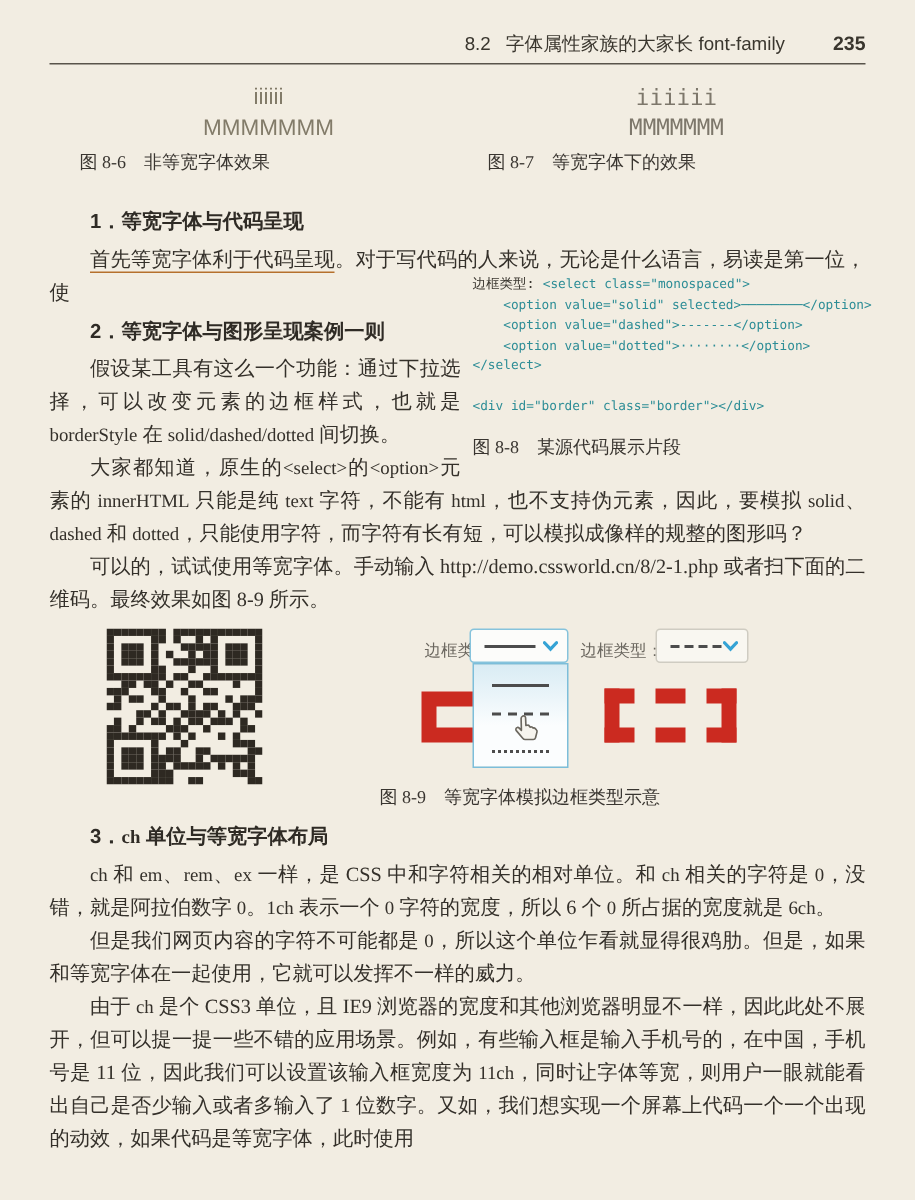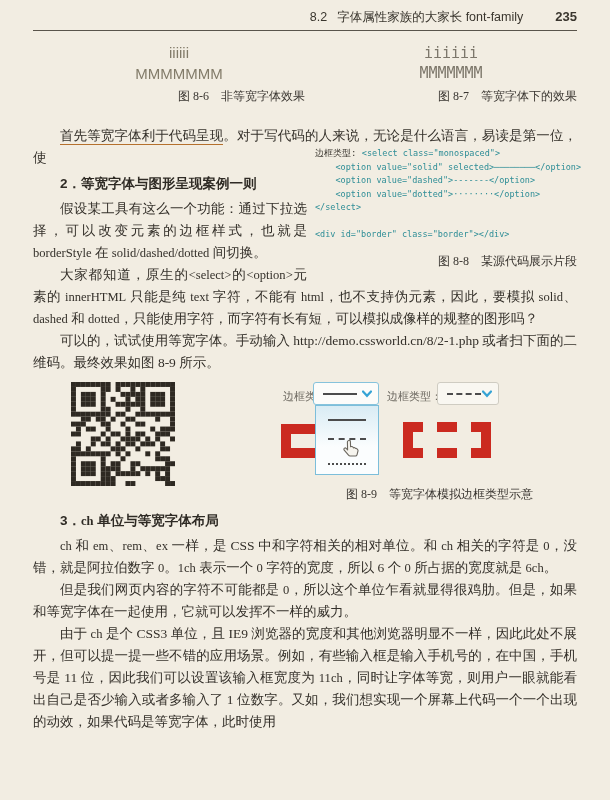--- a/index.html
+++ b/index.html
@@ -1,35 +1,35 @@
 <!DOCTYPE html>
 <html><head>
 <meta charset="utf-8">
 <style>
   html,body{margin:0;padding:0;}
   body{width:610px;height:800px;background:#f2ede2;overflow:hidden;
        font-family:"Liberation Serif","DejaVu Serif",serif;color:#34302a;}
-  .page{width:610px;height:636px;box-sizing:border-box;padding:0 33px;}
+  .page{width:610px;height:636px;box-sizing:border-box;padding:12px 33px;}
 
   
   .runhead{display:flex;align-items:baseline;padding-top:9px;padding-bottom:4px;
            border-bottom:1px solid #59544b;font-family:"Liberation Sans","DejaVu Sans",sans-serif;
            font-size:12.5px;color:#3a362e;}
   .runhead .grp{margin-left:auto;display:flex;align-items:baseline;gap:10px;}
   .runhead .pageno{font-weight:bold;font-size:13px;margin-left:22px;}
 
   
   .figrow{display:flex;margin-top:14px;margin-bottom:20px;padding-left:20px;}
   .figcol{width:262px;text-align:center;}
   .fg-sans{font-family:"Liberation Sans","DejaVu Sans",sans-serif;color:#827b69;}
   .fg-mono{font-family:"DejaVu Sans Mono",monospace;color:#7d776b;}
   .fg-l1{font-size:15px;line-height:16px;}
   .fg-l2{font-size:15px;line-height:19px;margin-top:3px;}
   .figrow .figcap{margin-top:5px;}
-  .figcap{font-size:12px;color:#393530;text-align:right;}
+  .figcap{font-size:12px;color:#393530;text-align:left;}
 
   
   .para{font-size:13.5px;line-height:22px;text-indent:2em;text-align:justify;}
   .hd{font-size:13.5px;line-height:22px;text-indent:2em;font-weight:bold;
       font-family:"Liberation Sans","DejaVu Sans",sans-serif;color:#2f2b25;
       margin:4px 0 3px 0;}
   .seg-code{font-family:Liberation Serif, serif;font-size:0.93em;}
   .seg-em{border-bottom:1px solid #b5702c;padding-bottom:1px;}
 
   
@@ -84,20 +84,21 @@
       <figcaption class="figcap">图 8-6　非等宽字体效果</figcaption>
     </figure>
     <figure class="figcol" style="margin:0 0 0 20px">
       <div class="fg-mono fg-l1">iiiiii</div>
       <div class="fg-mono fg-l2">MMMMMMM</div>
       <figcaption class="figcap">图 8-7　等宽字体下的效果</figcaption>
     </figure>
   </div>
 
   <main>
+    <div class="hd"><span>1．等宽字体与代码呈现</span></div>
 
     <div class="para">
       <span><span class="seg-em">首先等宽字体利于代码呈现</span><span>。对于写代码的人来说，无论是什么语言，易读是第一位，使</span></span><aside class="codefig">
         <div class="codeline"><span class="seg-dark">边框类型: </span><span>&lt;select class="monospaced"&gt;</span></div>
         <div class="codeline"><span>    &lt;option value="solid" selected&gt;────────&lt;/option&gt;</span></div>
         <div class="codeline"><span>    &lt;option value="dashed"&gt;-------&lt;/option&gt;</span></div>
         <div class="codeline"><span>    &lt;option value="dotted"&gt;········&lt;/option&gt;</span></div>
         <div class="codeline"><span>&lt;/select&gt;</span></div>
         <div class="codeline"><span> </span></div>
         <div class="codeline"><span>&lt;div id="border" class="border"&gt;&lt;/div&gt;</span></div>

